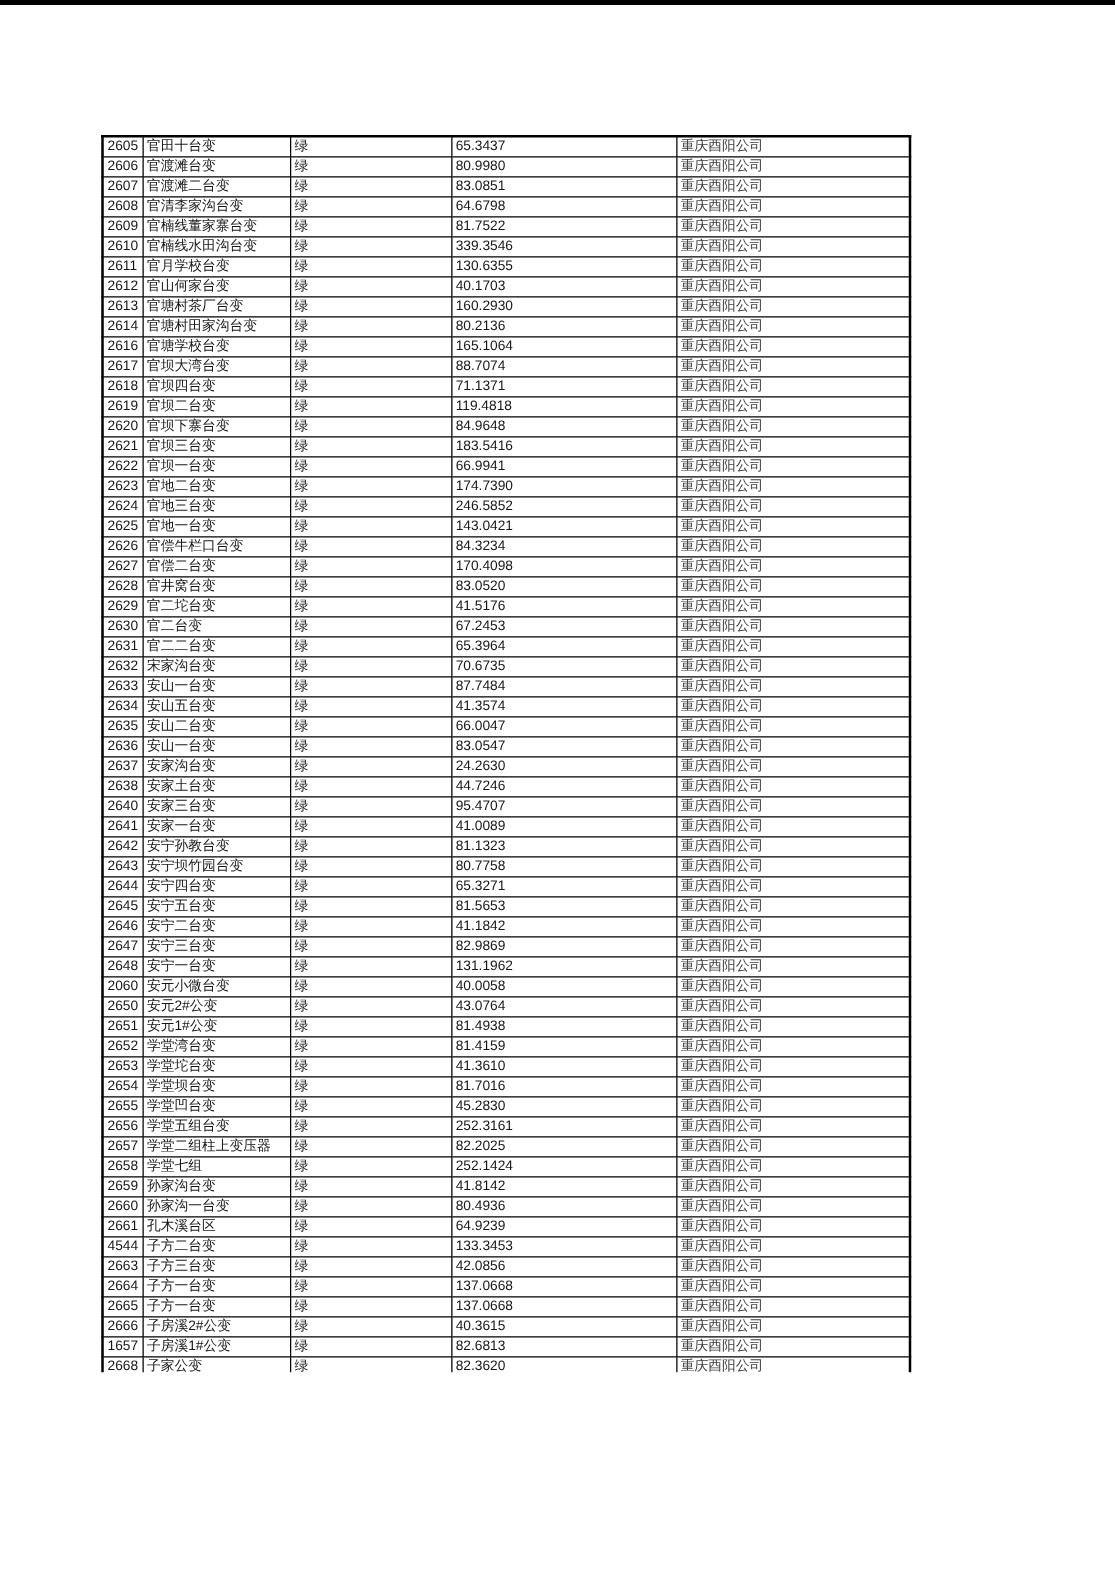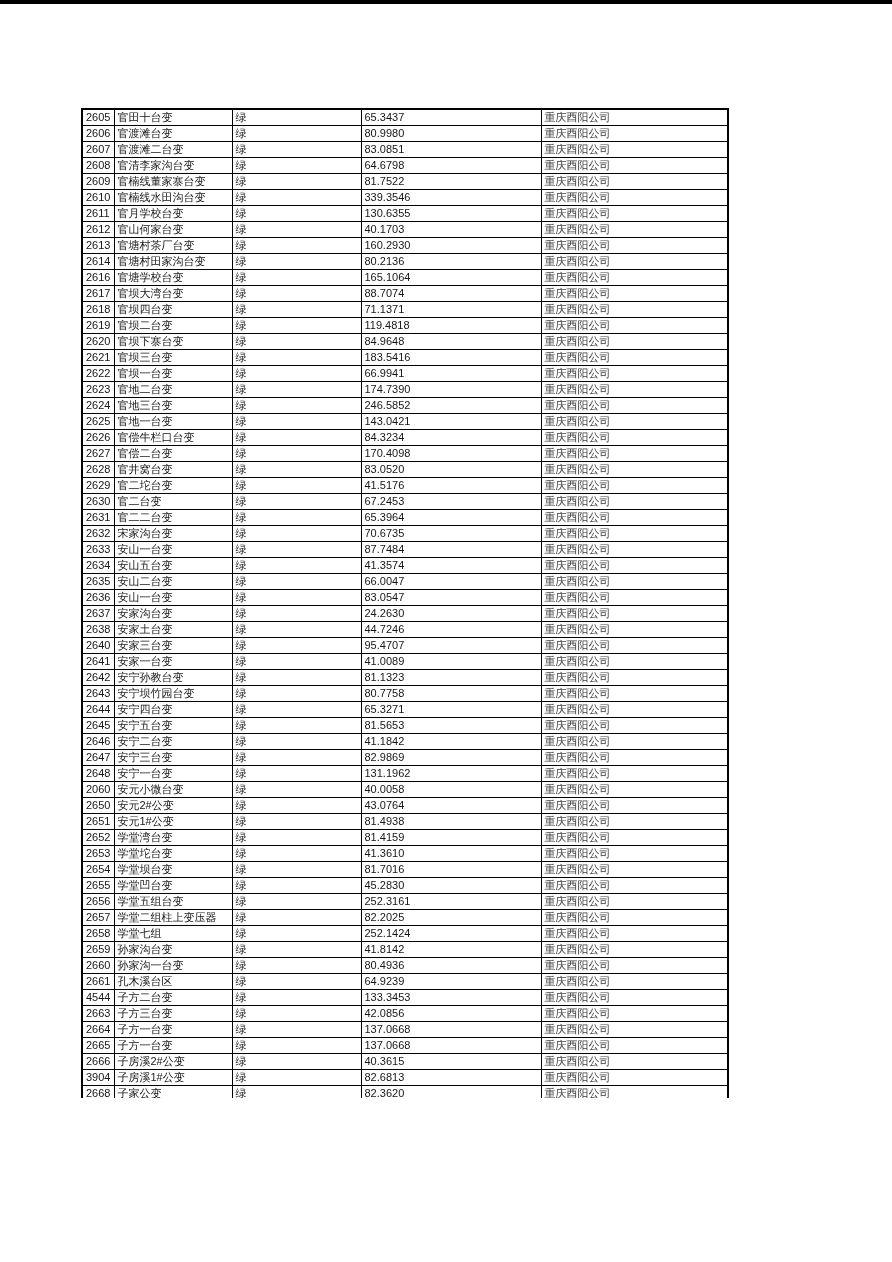--- a/index.html
+++ b/index.html
@@ -471,21 +471,21 @@
           <td class="c4">重庆酉阳公司</td>
         </tr>
         <tr>
           <td class="c0">2666</td>
           <td class="c1">子房溪2#公变</td>
           <td class="c2">绿</td>
           <td class="c3">40.3615</td>
           <td class="c4">重庆酉阳公司</td>
         </tr>
         <tr>
-          <td class="c0">3904</td>
+          <td class="c0">1657</td>
           <td class="c1">子房溪1#公变</td>
           <td class="c2">绿</td>
           <td class="c3">82.6813</td>
           <td class="c4">重庆酉阳公司</td>
         </tr>
         <tr>
           <td class="c0">2668</td>
           <td class="c1">子家公变</td>
           <td class="c2">绿</td>
           <td class="c3">82.3620</td>

